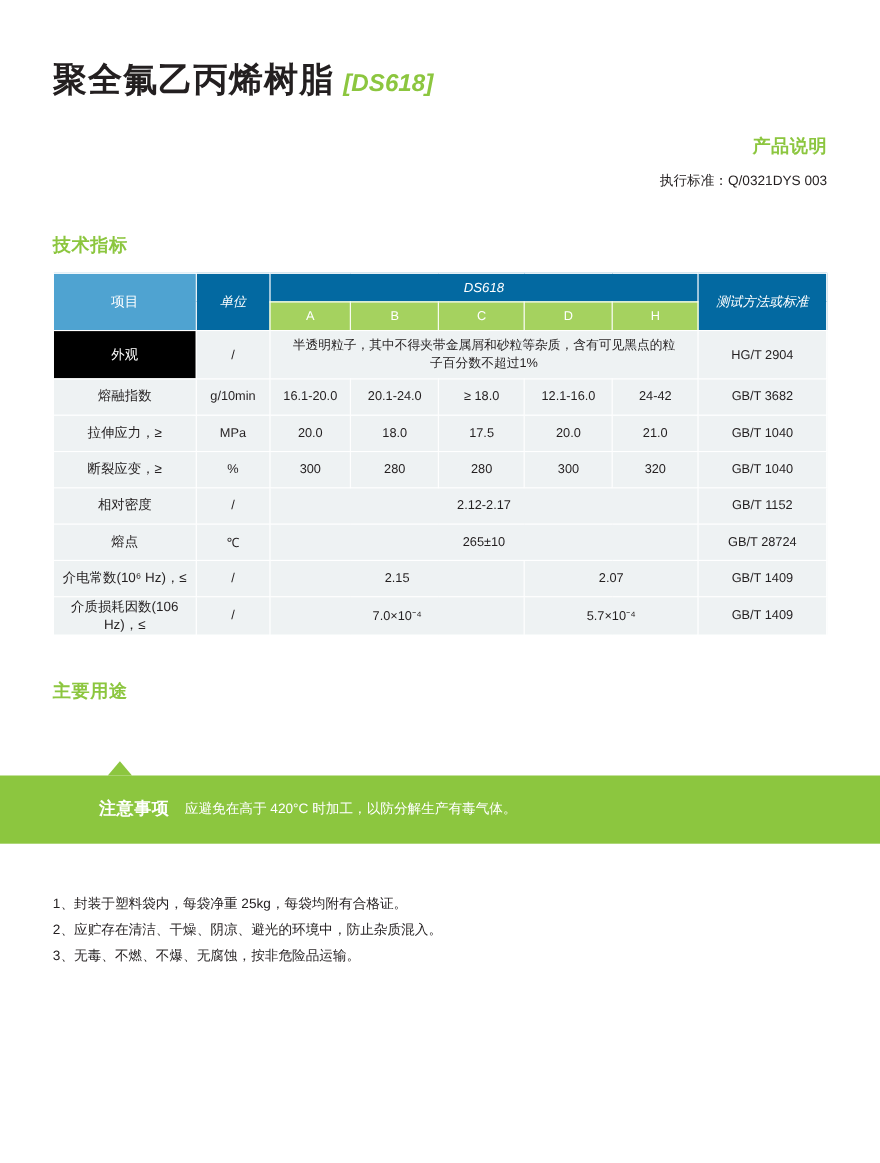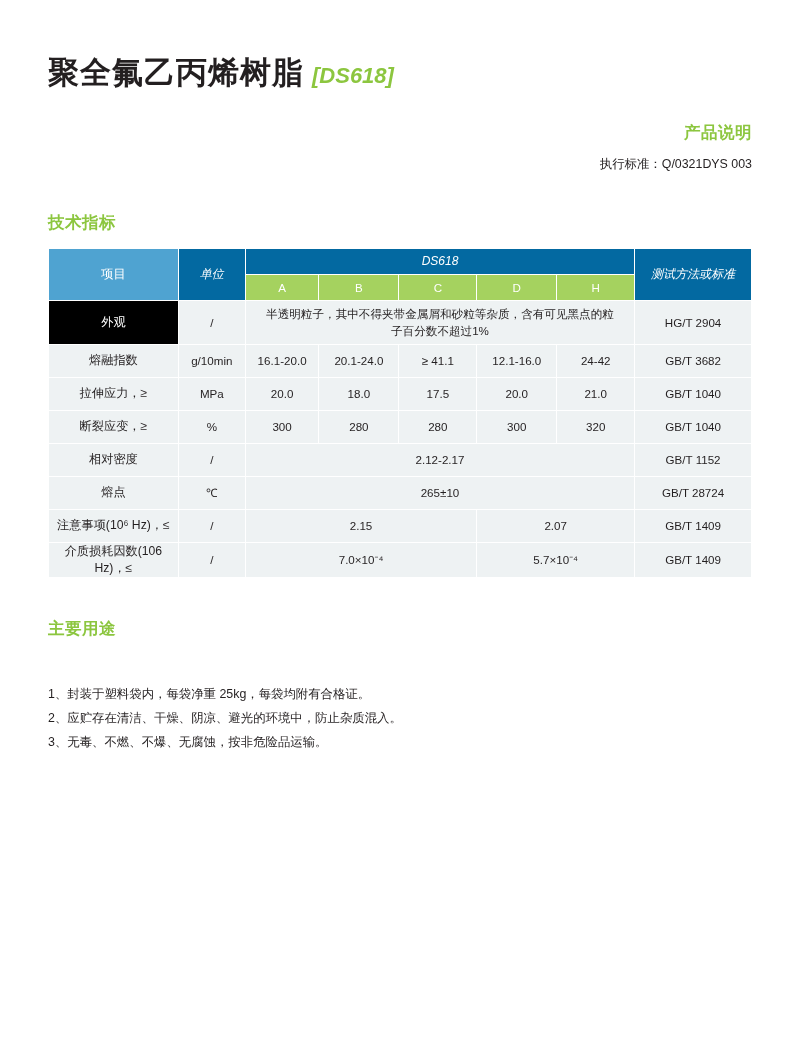--- a/index.html
+++ b/index.html
@@ -187,21 +187,21 @@
           <td class="cell cell-tall cell-unit">/</td>
           <td class="cell cell-tall" colspan="5" style="padding:0 18px;">半透明粒子，其中不得夹带金属屑和砂粒等杂质，含有可见黑点的粒子百分数不超过1%</td>
           <td class="cell cell-tall">HG/T 2904</td>
         </tr>
 
         <tr>
           <td class="rowlabel cell">熔融指数</td>
           <td class="cell cell-unit">g/10min</td>
           <td class="cell">16.1-20.0</td>
           <td class="cell">20.1-24.0</td>
-          <td class="cell">≥ 41.1</td>
+          <td class="cell">≥ 18.0</td>
           <td class="cell">12.1-16.0</td>
           <td class="cell">24-42</td>
           <td class="cell">GB/T 3682</td>
         </tr>
 
         <tr>
           <td class="rowlabel cell">拉伸应力，≥</td>
           <td class="cell cell-unit">MPa</td>
           <td class="cell">20.0</td>
           <td class="cell">18.0</td>
@@ -230,21 +230,21 @@
         </tr>
 
         <tr>
           <td class="rowlabel cell">熔点</td>
           <td class="cell cell-unit">℃</td>
           <td class="cell" colspan="5">265±10</td>
           <td class="cell">GB/T 28724</td>
         </tr>
 
         <tr>
-          <td class="rowlabel cell">注意事项(10⁶ Hz)，≤</td>
+          <td class="rowlabel cell">介电常数(10⁶ Hz)，≤</td>
           <td class="cell cell-unit">/</td>
           <td class="cell" colspan="3">2.15</td>
           <td class="cell" colspan="2">2.07</td>
           <td class="cell">GB/T 1409</td>
         </tr>
 
         <tr>
           <td class="rowlabel cell">介质损耗因数(106 Hz)，≤</td>
           <td class="cell cell-unit">/</td>
           <td class="cell" colspan="3">7.0×10⁻⁴</td>
@@ -252,20 +252,27 @@
           <td class="cell">GB/T 1409</td>
         </tr>
       </tbody>
     </table>
   </div>
 
   <div id="sec-uses">
     <div class="sec-h">主要用途</div>
   </div>
 
+  <div class="notice-wrap">
+    <div class="notice-pointer"></div>
+    <div class="notice-band">
+      <span class="notice-title">注意事项</span>
+      <span class="notice-text">应避免在高于 420°C 时加工，以防分解生产有毒气体。</span>
+    </div>
+  </div>
 
   <div id="sec-pack">
     <div class="sec-body">
       <div class="pack-line">1、封装于塑料袋内，每袋净重 25kg，每袋均附有合格证。</div>
       <div class="pack-line">2、应贮存在清洁、干燥、阴凉、避光的环境中，防止杂质混入。</div>
       <div class="pack-line">3、无毒、不燃、不爆、无腐蚀，按非危险品运输。</div>
     </div>
   </div>
 
 </div>

